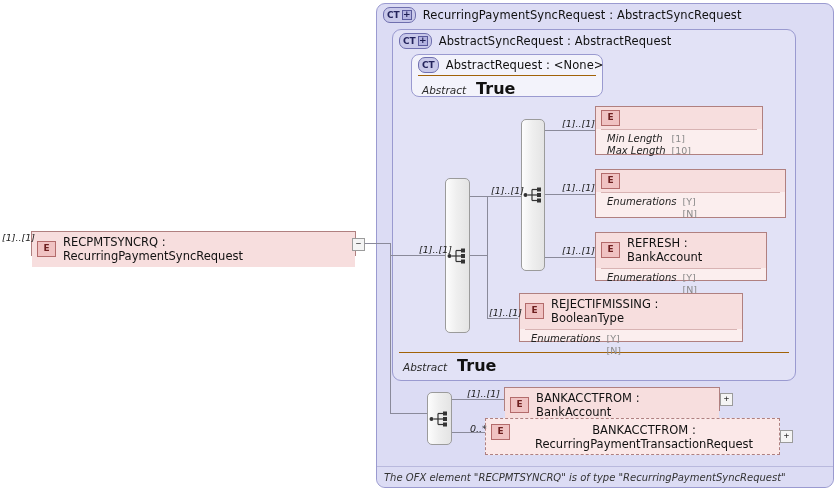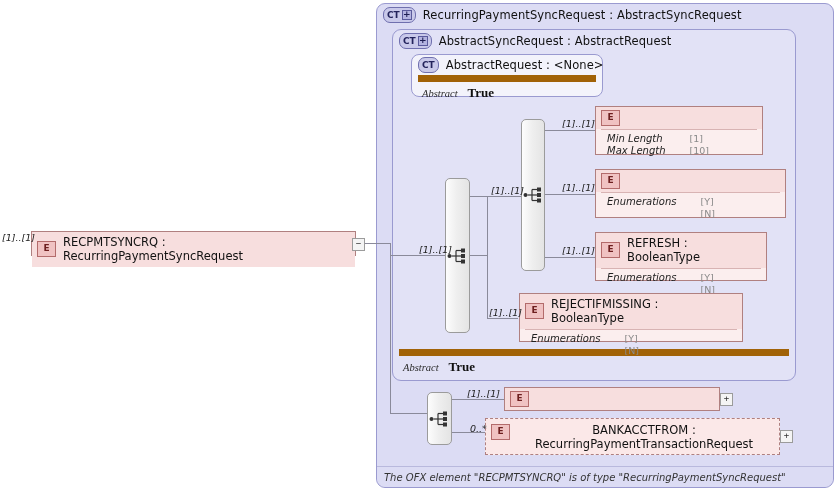--- a/index.html
+++ b/index.html
@@ -16,25 +16,25 @@
     background:#dcdcf4;
   }
   .ct-box.lvl2{background:#e2e2f6;}
   .ct-box.lvl3{background:#f3f3fb;border-radius:8px;}
   .ct-head{
     display:flex;align-items:center;gap:7px;
     padding:3px 8px 3px 6px;font-size:11.5px;color:#111;
   }
   .ct-head .ttl{white-space:nowrap;letter-spacing:.1px;}
   .ct-footer{
-    border-top:7px solid #a16207;margin:0 6px;
-    padding:3px 2px 2px 4px;display:flex;gap:10px;align-items:baseline;font-family:Liberation Serif, serif;
+    border-top:1px solid #a16207;margin:0 6px;
+    padding:3px 2px 2px 4px;display:flex;gap:10px;align-items:baseline;
   }
   .ct-footer .k{font-style:italic;color:#2a2a2a;font-size:10.5px;}
-  .ct-footer .v{font-weight:bold;font-size:13px;color:#111;}
+  .ct-footer .v{font-weight:bold;font-size:16px;color:#111;}
 
   
   .badge-ct{
     display:inline-flex;align-items:center;gap:2px;
     border:1px solid #6f6fae;border-radius:7px;
     background:#c9c9ea;padding:0px 3px;height:14px;
     font-size:9px;font-weight:bold;color:#23235c;line-height:1;
   }
   .badge-ct .pm{
     display:inline-block;width:8px;height:8px;line-height:7px;
@@ -55,21 +55,21 @@
   .el-head .ttl{font-size:11.5px;color:#111;line-height:1.25;}
   .el-head.wrapped{align-items:flex-start;padding-top:4px;}
   .el-head.wrapped .ttl{text-align:center;flex:1;}
   .badge-e{
     flex:0 0 auto;
     display:inline-block;width:17px;height:14px;line-height:13px;
     text-align:center;border:1px solid #b36b6b;background:#f0c2c2;
     font-size:9px;font-weight:bold;color:#6d1f1f;
   }
   .el-facets{
-    padding:3px 6px 4px 6px;display:flex;gap:24px;
+    padding:3px 6px 4px 6px;display:flex;gap:6px;
     border-top:1px solid #d8b3b3;margin:0 5px;
   }
   .el-facets .keys{display:flex;flex-direction:column;gap:1px;}
   .el-facets .vals{display:flex;flex-direction:column;gap:1px;}
   .el-facets .k{font-style:italic;font-size:10px;color:#222;white-space:nowrap;}
   .el-facets .v{font-size:9.5px;color:#8a8a8a;white-space:nowrap;}
 
   
   .seq{
     border:1px solid #9b9b9b;border-radius:5px;
@@ -218,21 +218,21 @@
         <span class="v">[Y]</span>
         <span class="v">[N]</span>
       </div>
     </div>
   </div>
   <div class="card" style="left:562px;top:182px;">[1]..[1]</div>
 
   <div class="abs el-box" style="left:595px;top:232px;width:172px;height:49px;">
     <div class="el-head">
       <span class="badge-e">E</span>
-      <span class="ttl">REFRESH : BooleanType</span>
+      <span class="ttl">REFRESH : BankAccount</span>
     </div>
     <div class="el-facets">
       <div class="keys">
         <span class="k">Enumerations</span>
       </div>
       <div class="vals">
         <span class="v">[Y]</span>
         <span class="v">[N]</span>
       </div>
     </div>
@@ -271,20 +271,21 @@
       <rect x="14" y="6" width="4" height="4" fill="#333"></rect>
       <rect x="14" y="11.5" width="4" height="4" fill="#333"></rect>
     </svg>
   </div>
   <div class="ln lnh abs" style="left:452px;top:399px;width:52px;"></div>
   <div class="ln lnh abs" style="left:452px;top:432px;width:33px;"></div>
 
   <div class="abs el-box" style="left:504px;top:387px;width:216px;height:24px;">
     <div class="el-head">
       <span class="badge-e">E</span>
+      <span class="ttl">BANKACCTFROM : BankAccount</span>
     </div>
   </div>
   <div class="stub" style="left:720px;top:393px;">+</div>
   <div class="card" style="left:467px;top:388px;">[1]..[1]</div>
 
   <div class="abs el-box dashed" style="left:485px;top:418px;width:295px;height:37px;">
     <div class="el-head wrapped" style="height:100%;box-sizing:border-box;">
       <span class="badge-e" style="margin-top:1px;">E</span>
       <span class="ttl">BANKACCTFROM : RecurringPaymentTransactionRequest</span>
     </div>

